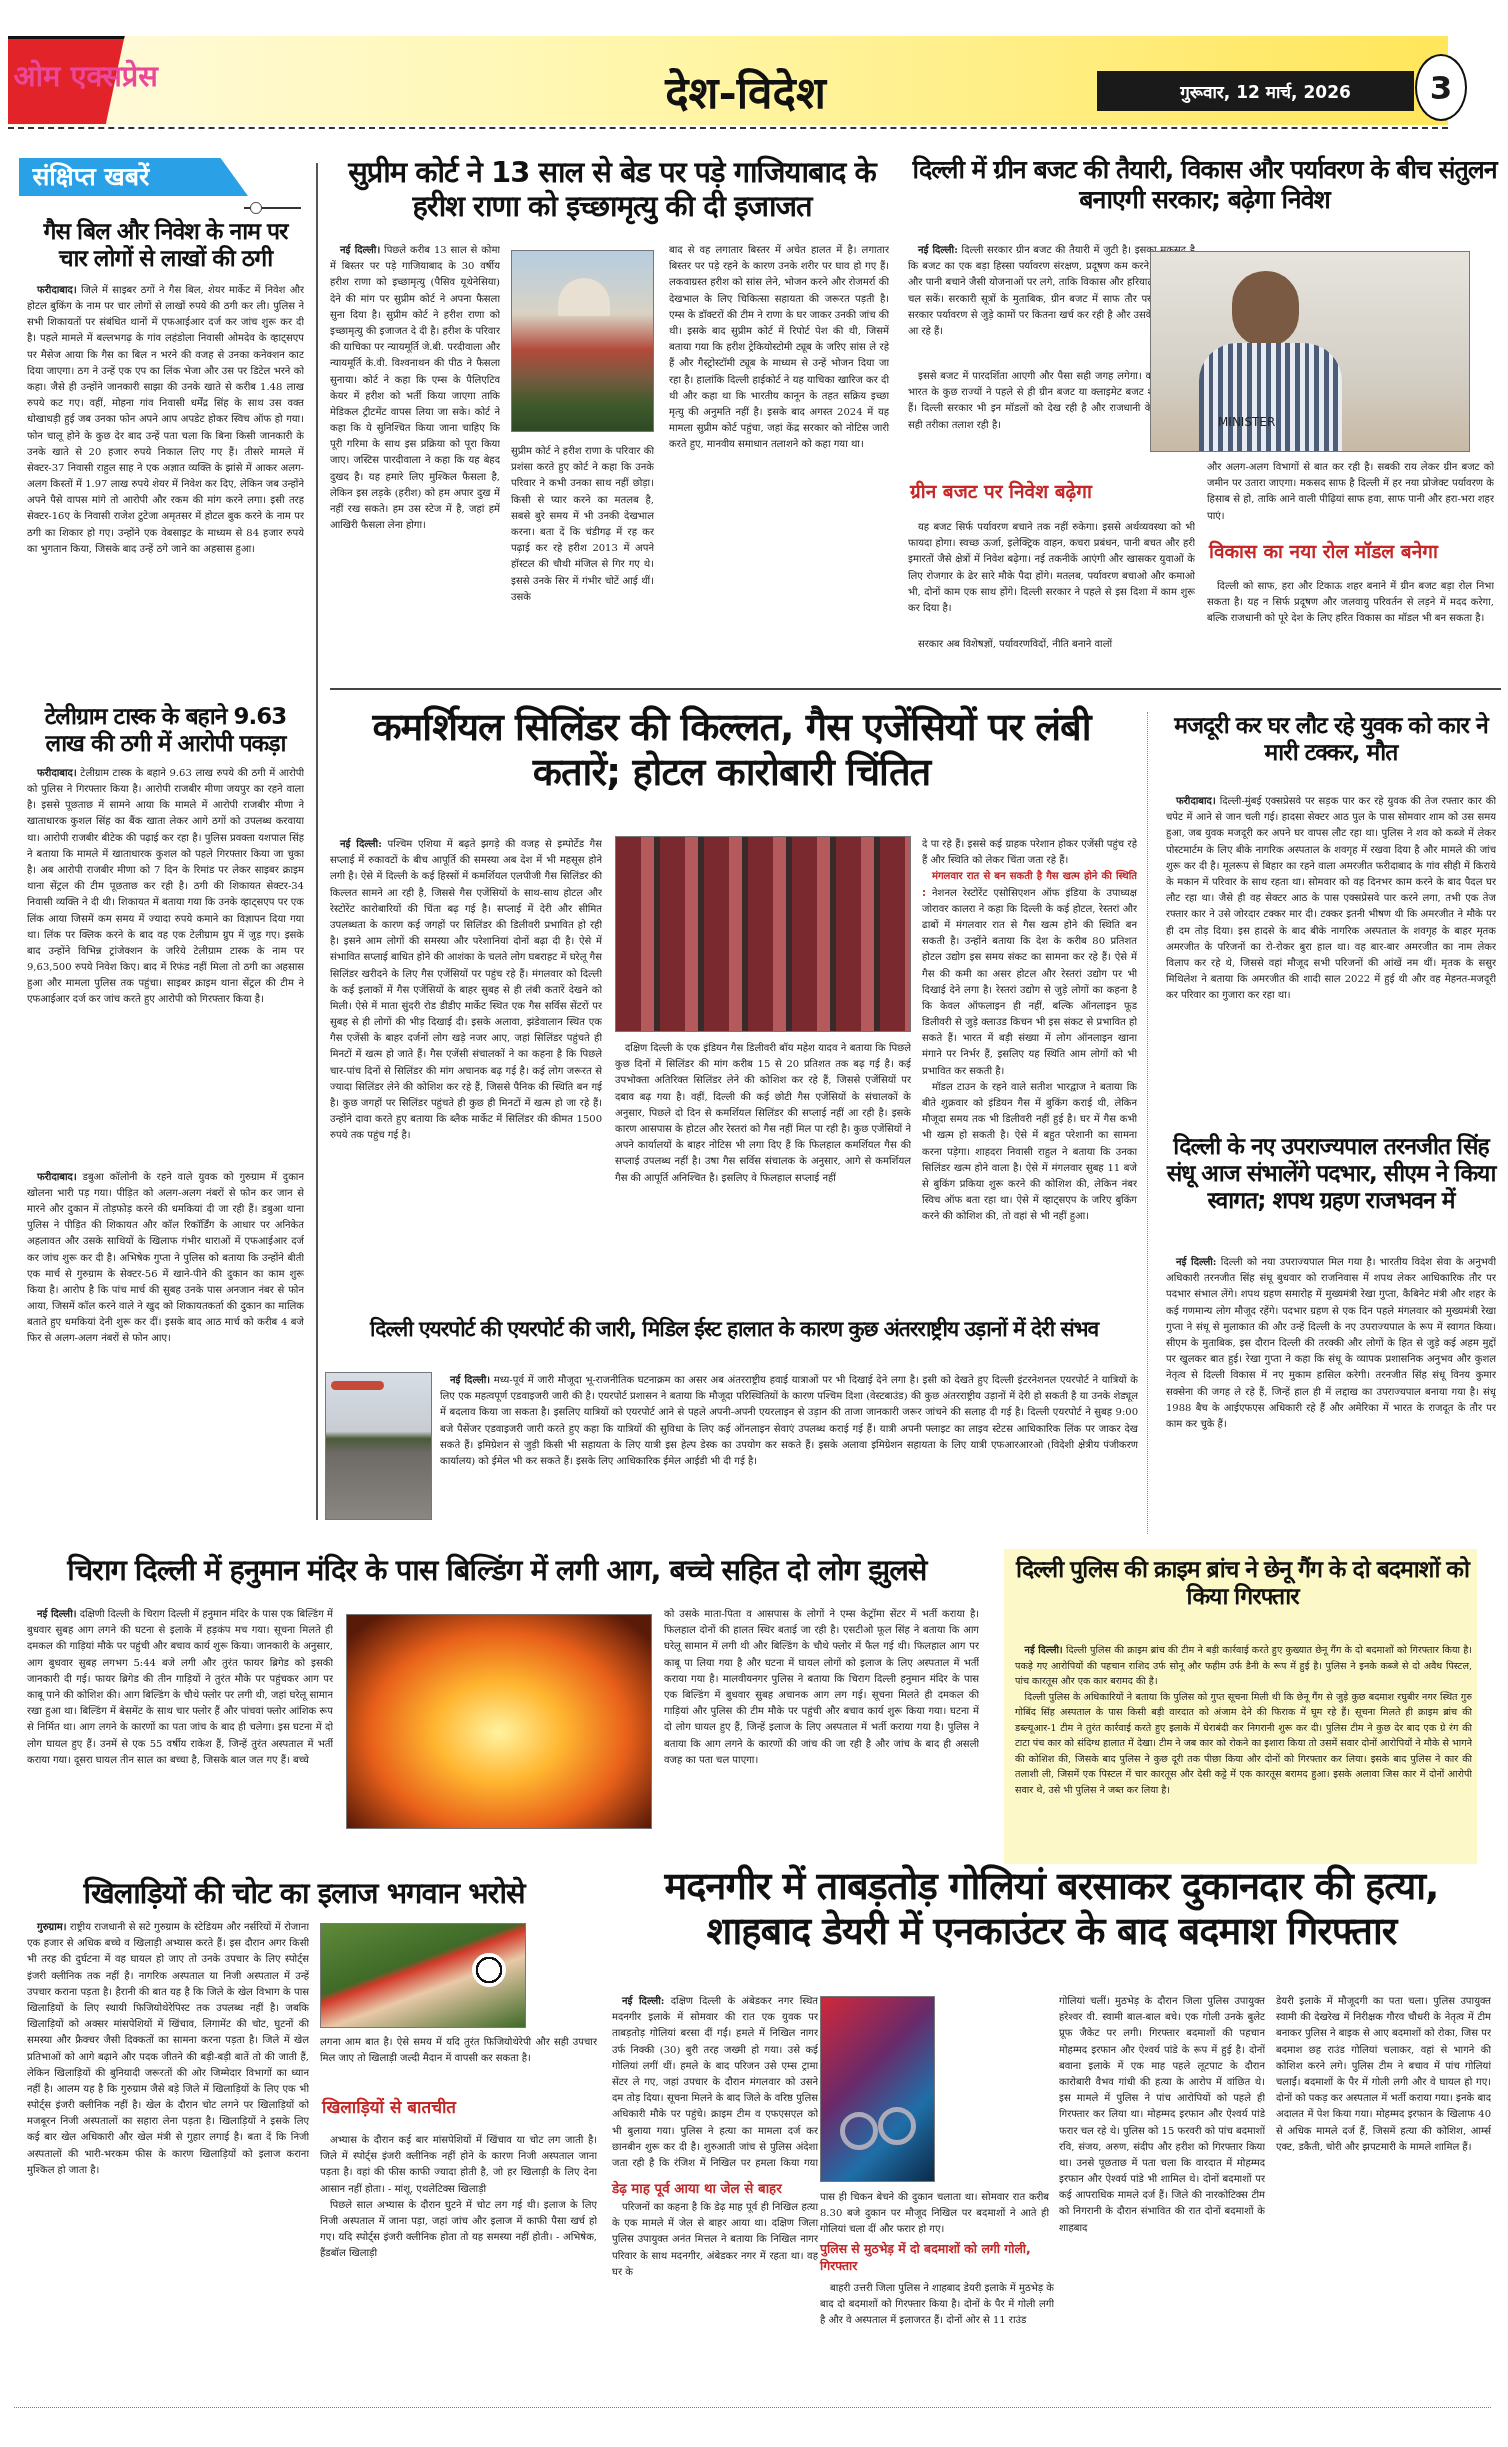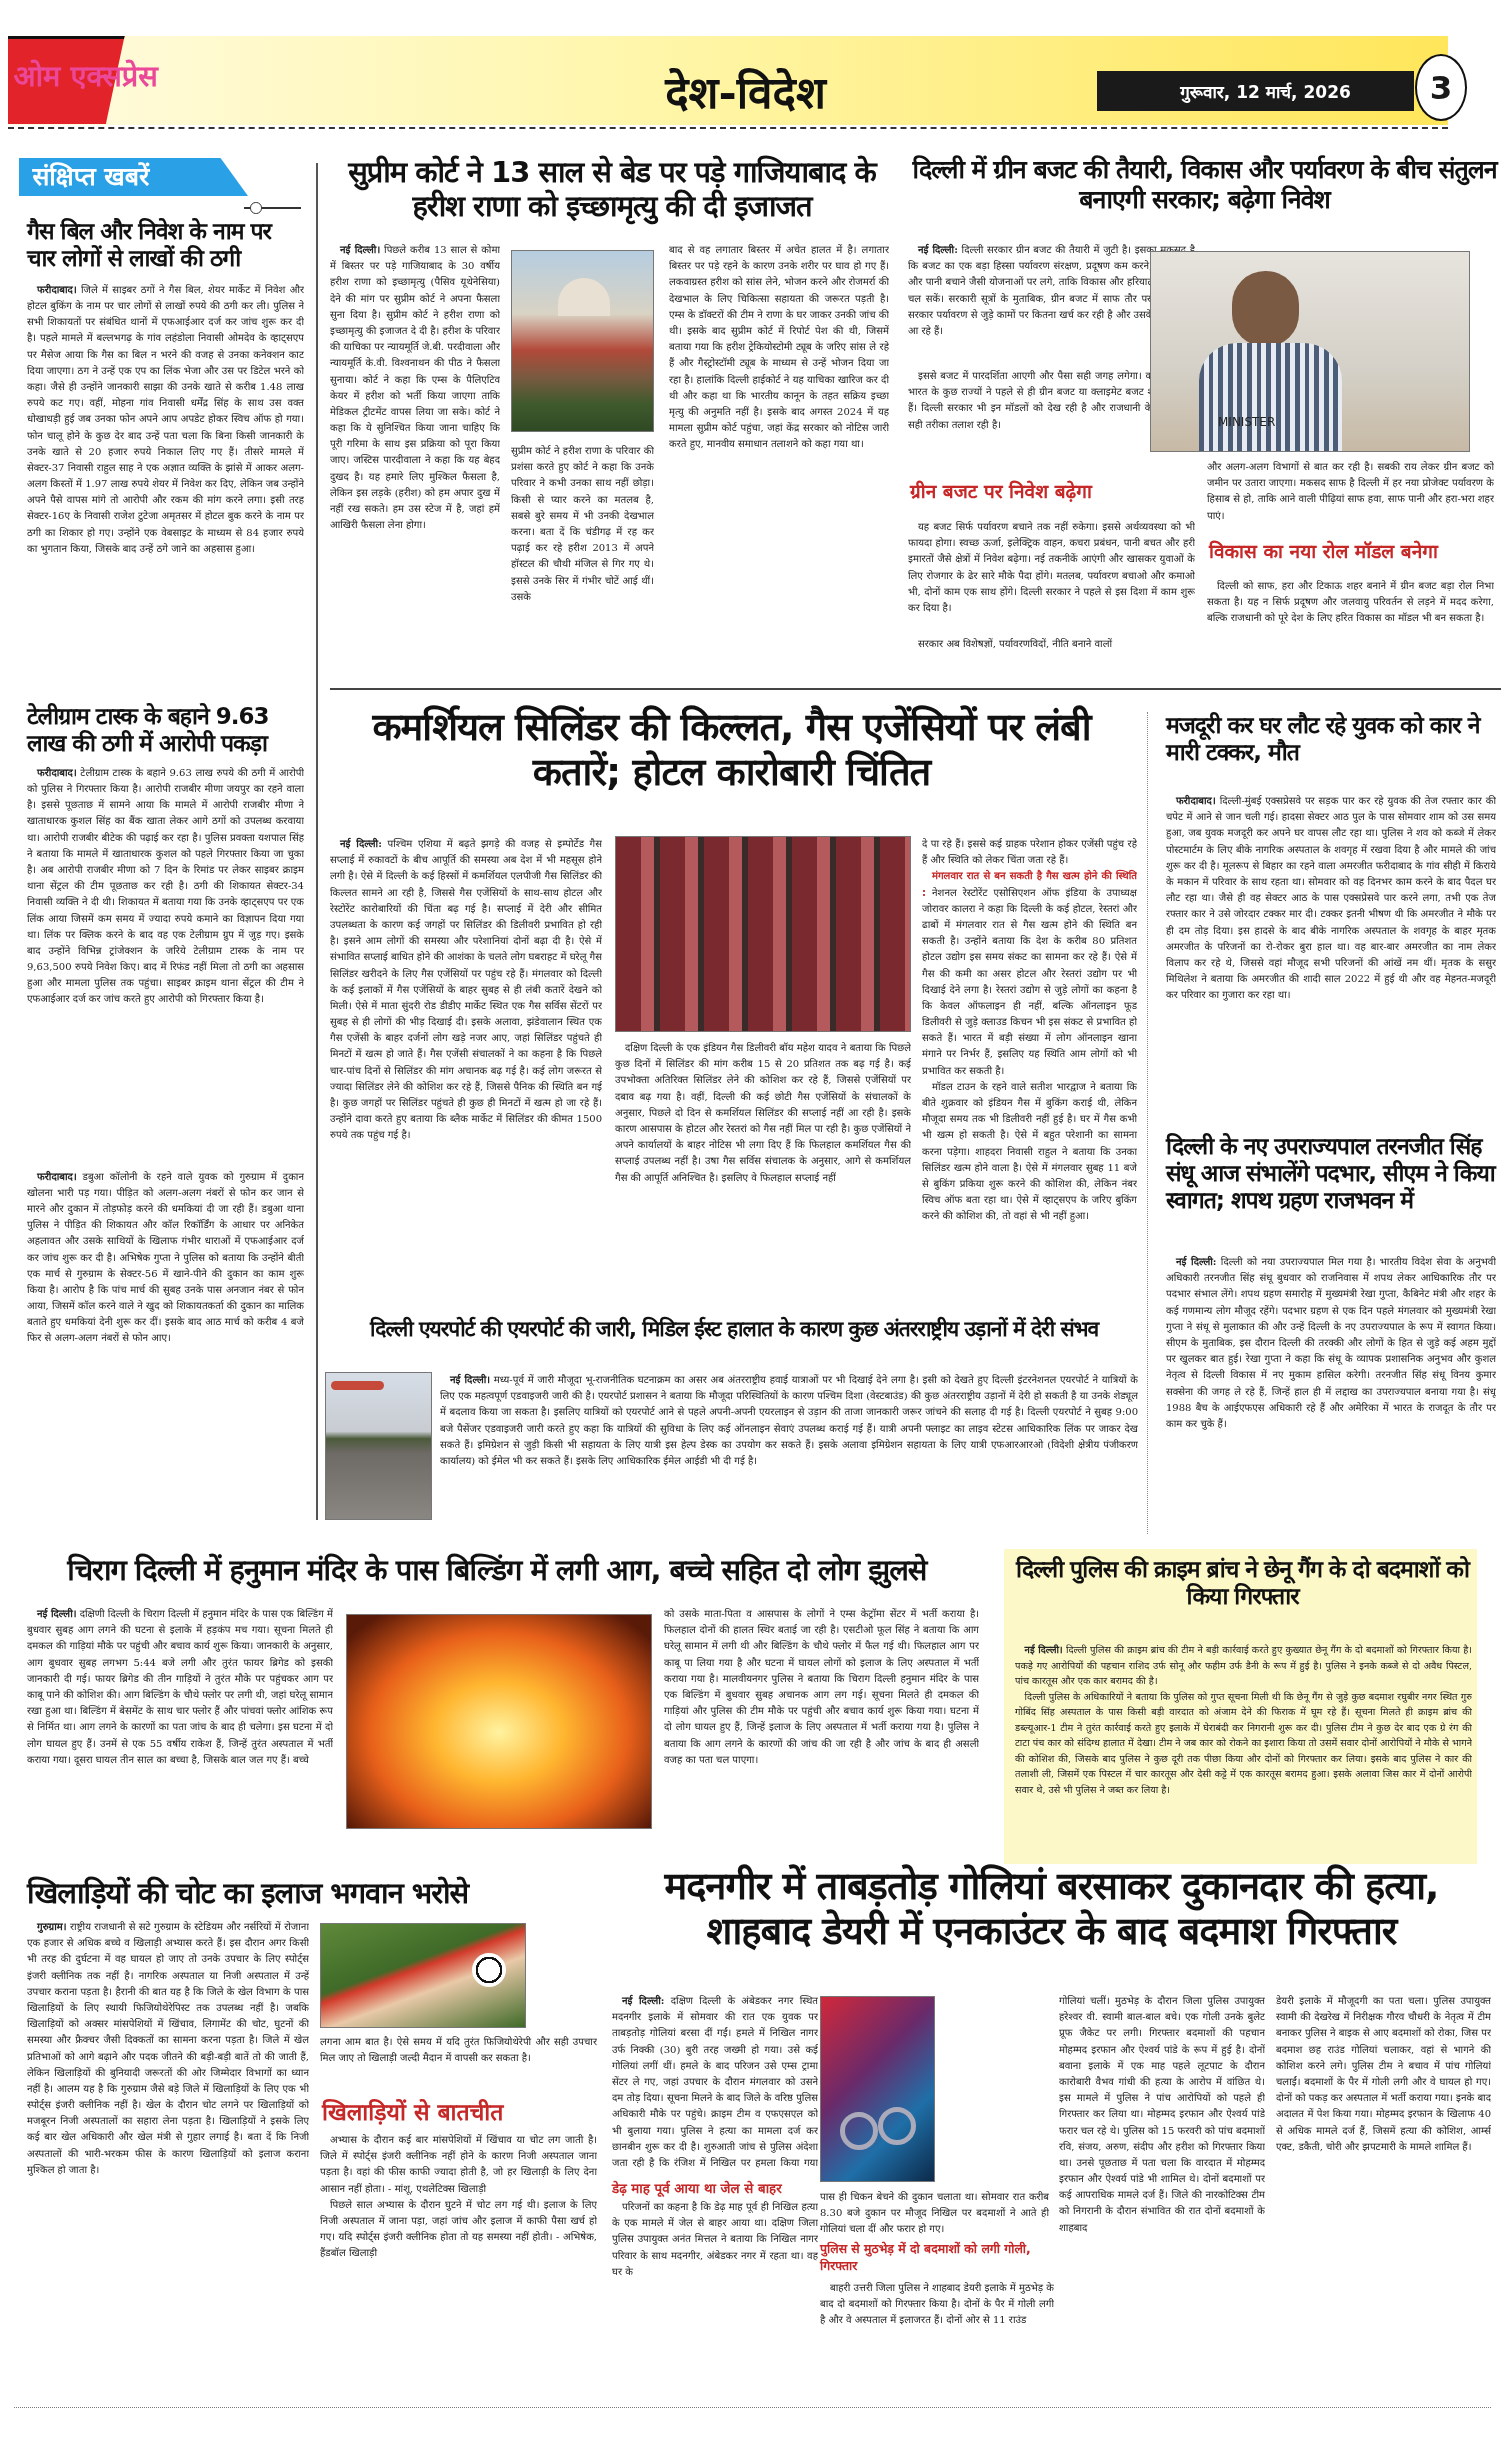--- a/index.html
+++ b/index.html
@@ -6,21 +6,21 @@
   body { width: 1508px; height: 2447px; background: #ffffff; font-family: "DejaVu Sans", sans-serif; color: #1a1a1a; position: relative; overflow: hidden; }
   .abs { position: absolute; }
   .masthead { left: 7.6px; top: 36px; width: 1440px; height: 89px; background: linear-gradient(90deg, #fffbe0 0%, #fff7b0 40%, #ffe65a 100%); }
   .brand-box { position:absolute; left:7.6px; top:36px; width:117px; height:88px; background:#e3232a; clip-path: polygon(0 0, 100% 0, 84% 100%, 0 100%); border-top: 3.8px solid #111; }
   .brand-text { position:absolute; left:13.4px; top:55px; color:#ec4899; font-weight:bold; font-size:29px; font-family:"DejaVu Sans", sans-serif; }
   .section-title { left: 535px; top: 61px; width: 421px; text-align:center; font-size:44px; font-weight:bold; color:#111; font-family:"DejaVu Serif", serif; }
   .date-box { left: 1097px; top: 71px; width: 317px; height: 40px; background:#1a1a1a; color:#fff; font-size:17px; font-weight:bold; display:flex; align-items:center; justify-content:center;padding-left:20px; }
   .page-num { left: 1415px; top: 54px; width: 52px; height: 67px; background:#fff; border-radius: 50%; border:2.9px solid #111; font-size:32.5px; font-weight:bold; display:flex; align-items:center; justify-content:center; }
   .dotline { left: 7.6px; top: 125px; width: 1440px; height: 3.8px; border-bottom: 2.9px dashed #333; }
 
-  .h-xl { font-weight: bold; font-family: "DejaVu Sans", sans-serif; color:#111; line-height:1.18; letter-spacing:-1px; }
+  .h-xl { font-weight: bold; font-family: "DejaVu Sans", sans-serif; color:#111; line-height:1.18; letter-spacing:-1px;text-align:center; }
   .body { font-size: 10px; line-height: 1.62; text-align: justify; font-family: "DejaVu Serif", serif; color:#222; }
   .body b { font-weight:bold; }
   .sub-red { color:#c62828; font-weight:bold; font-family:"DejaVu Sans", sans-serif; }
   .rule-v { width: 1.9px; background:#555; }
   .rule-h { height: 1.9px; background:#444; }
   .dash-h { height:1px; border-top:1.9px dotted #777; }
   .img { overflow:hidden; border:1px solid #777; }
 
   .brief-tab { left: 19px; top: 158px; width: 229px; height: 38px; background:#2aa0e6; color:#fff; font-weight:bold; font-size:25px; padding-left:13.4px; line-height:38px; clip-path: polygon(0 0, 88% 0, 100% 100%, 0 100%); }
   .brief-line { left: 244px; top: 207px; width: 57px; height: 1.9px; background:#333; }
@@ -109,21 +109,21 @@
 <div class="abs yellow-box" style="left:1004px; top:1549px; width:473px; height:315px;"></div>
 <div class="abs h-xl" style="left:1013px; top:1556px; width:459px; text-align:center; font-size:23px;">दिल्ली पुलिस की क्राइम ब्रांच ने छेनू गैंग के दो बदमाशों को किया गिरफ्तार</div>
 <div class="abs body" style="left:1015px; top:1642px; width:457px; height:215px; overflow:hidden; font-size:9.6px;"> <b>नई दिल्ली।</b> <span>दिल्ली पुलिस की क्राइम ब्रांच की टीम ने बड़ी कार्रवाई करते हुए कुख्यात छेनू गैंग के दो बदमाशों को गिरफ्तार किया है। पकड़े गए आरोपियों की पहचान राशिद उर्फ सोनू और फहीम उर्फ डैनी के रूप में हुई है। पुलिस ने इनके कब्जे से दो अवैध पिस्टल, पांच कारतूस और एक कार बरामद की है।</span><br> <span>दिल्ली पुलिस के अधिकारियों ने बताया कि पुलिस को गुप्त सूचना मिली थी कि छेनू गैंग से जुड़े कुछ बदमाश रघुबीर नगर स्थित गुरु गोबिंद सिंह अस्पताल के पास किसी बड़ी वारदात को अंजाम देने की फिराक में घूम रहे हैं। सूचना मिलते ही क्राइम ब्रांच की डब्ल्यूआर-1 टीम ने तुरंत कार्रवाई करते हुए इलाके में घेराबंदी कर निगरानी शुरू कर दी। पुलिस टीम ने कुछ देर बाद एक ग्रे रंग की टाटा पंच कार को संदिग्ध हालात में देखा। टीम ने जब कार को रोकने का इशारा किया तो उसमें सवार दोनों आरोपियों ने मौके से भागने की कोशिश की, जिसके बाद पुलिस ने कुछ दूरी तक पीछा किया और दोनों को गिरफ्तार कर लिया। इसके बाद पुलिस ने कार की तलाशी ली, जिसमें एक पिस्टल में चार कारतूस और देसी कट्टे में एक कारतूस बरामद हुआ। इसके अलावा जिस कार में दोनों आरोपी सवार थे, उसे भी पुलिस ने जब्त कर लिया है।</span></div>
 
 <div class="abs h-xl" style="left:27px; top:1864px; width:554px; font-size:29px;margin-top:12px;">खिलाड़ियों की चोट का इलाज भगवान भरोसे</div>
 <div class="abs body" style="left:27px; top:1919px; width:282px; height:507px; overflow:hidden;"> <b>गुरुग्राम।</b> <span>राष्ट्रीय राजधानी से सटे गुरुग्राम के स्टेडियम और नर्सरियों में रोजाना एक हजार से अधिक बच्चे व खिलाड़ी अभ्यास करते हैं। इस दौरान अगर किसी भी तरह की दुर्घटना में वह घायल हो जाए तो उनके उपचार के लिए स्पोर्ट्स इंजरी क्लीनिक तक नहीं है। नागरिक अस्पताल या निजी अस्पताल में उन्हें उपचार कराना पड़ता है। हैरानी की बात यह है कि जिले के खेल विभाग के पास खिलाड़ियों के लिए स्थायी फिजियोथेरेपिस्ट तक उपलब्ध नहीं है। जबकि खिलाड़ियों को अक्सर मांसपेशियों में खिंचाव, लिगामेंट की चोट, घुटनों की समस्या और फ्रैक्चर जैसी दिक्कतों का सामना करना पड़ता है। जिले में खेल प्रतिभाओं को आगे बढ़ाने और पदक जीतने की बड़ी-बड़ी बातें तो की जाती हैं, लेकिन खिलाड़ियों की बुनियादी जरूरतों की ओर जिम्मेदार विभागों का ध्यान नहीं है। आलम यह है कि गुरुग्राम जैसे बड़े जिले में खिलाड़ियों के लिए एक भी स्पोर्ट्स इंजरी क्लीनिक नहीं है। खेल के दौरान चोट लगने पर खिलाड़ियों को मजबूरन निजी अस्पतालों का सहारा लेना पड़ता है। खिलाड़ियों ने इसके लिए कई बार खेल अधिकारी और खेल मंत्री से गुहार लगाई है। बता दें कि निजी अस्पतालों की भारी-भरकम फीस के कारण खिलाड़ियों को इलाज कराना मुश्किल हो जाता है।</span></div>
 <div class="abs img" style="left:320px; top:1923px; width:206px; height:105px; background:linear-gradient(160deg,#5f8a3a 0%, #3f6a28 40%, #d23a2a 45%, #e9c9a8 60%, #3f6a28 100%);">
   <div style="position:absolute; right:19px; top:29px; width:34px; height:34px; border-radius:50%; background:radial-gradient(circle,#fff 45%,#111 46%,#111 55%,#fff 56%);"></div>
 </div>
 <div class="abs body" style="left:320px; top:2034px; width:277px; height:57px; overflow:hidden;"><span>लगना आम बात है। ऐसे समय में यदि तुरंत फिजियोथेरेपी और सही उपचार मिल जाए तो खिलाड़ी जल्दी मैदान में वापसी कर सकता है।</span></div>
-<div class="abs sub-red" style="left:322px; top:2095px; width:277px; font-size:23px;">खिलाड़ियों से बातचीत</div>
+<div class="abs sub-red" style="left:322px; top:2095px; width:277px; font-size:17px;">खिलाड़ियों से बातचीत</div>
 <div class="abs body" style="left:320px; top:2132px; width:277px; height:153px; overflow:hidden;"> <span>अभ्यास के दौरान कई बार मांसपेशियों में खिंचाव या चोट लग जाती है। जिले में स्पोर्ट्स इंजरी क्लीनिक नहीं होने के कारण निजी अस्पताल जाना पड़ता है। वहां की फीस काफी ज्यादा होती है, जो हर खिलाड़ी के लिए देना आसान नहीं होता। - मांशू, एथलेटिक्स खिलाड़ी</span><br> <span>पिछले साल अभ्यास के दौरान घुटने में चोट लग गई थी। इलाज के लिए निजी अस्पताल में जाना पड़ा, जहां जांच और इलाज में काफी पैसा खर्च हो गए। यदि स्पोर्ट्स इंजरी क्लीनिक होता तो यह समस्या नहीं होती। - अभिषेक, हैंडबॉल खिलाड़ी</span></div>
 
 <div class="abs h-xl" style="left:612px; top:1864px; width:879px; text-align:center; font-size:38px;">मदनगीर में ताबड़तोड़ गोलियां बरसाकर दुकानदार की हत्या, शाहबाद डेयरी में एनकाउंटर के बाद बदमाश गिरफ्तार</div>
 <div class="abs body" style="left:612px; top:1993px; width:206px; height:182px; overflow:hidden;"> <b>नई दिल्ली:</b> <span>दक्षिण दिल्ली के अंबेडकर नगर स्थित मदनगीर इलाके में सोमवार की रात एक युवक पर ताबड़तोड़ गोलियां बरसा दीं गईं। हमले में निखिल नागर उर्फ निक्की (30) बुरी तरह जख्मी हो गया। उसे कई गोलियां लगीं थीं। हमले के बाद परिजन उसे एम्स ट्रामा सेंटर ले गए, जहां उपचार के दौरान मंगलवार को उसने दम तोड़ दिया। सूचना मिलने के बाद जिले के वरिष्ठ पुलिस अधिकारी मौके पर पहुंचे। क्राइम टीम व एफएसएल को भी बुलाया गया। पुलिस ने हत्या का मामला दर्ज कर छानबीन शुरू कर दी है। शुरुआती जांच से पुलिस अंदेशा जता रही है कि रंजिश में निखिल पर हमला किया गया था।</span></div>
 <div class="abs sub-red" style="left:612px; top:2179px; width:206px; font-size:13.4px;">डेढ़ माह पूर्व आया था जेल से बाहर</div>
 <div class="abs body" style="left:612px; top:2199px; width:206px; height:91px; overflow:hidden;"> <span>परिजनों का कहना है कि डेढ़ माह पूर्व ही निखिल हत्या के एक मामले में जेल से बाहर आया था। दक्षिण जिला पुलिस उपायुक्त अनंत मित्तल ने बताया कि निखिल नागर परिवार के साथ मदनगीर, अंबेडकर नगर में रहता था। वह घर के</span></div>
 <div class="abs img" style="left:820px; top:1996px; width:115px; height:186px; background:linear-gradient(135deg,#d1283a 0%, #6a2a6a 40%, #1f6fa8 70%, #0c2a4a 100%);">
   <div style="position:absolute; left:19px; top:115px; width:38px; height:38px; border-radius:50%; border:5.7px solid #aab;"></div>
   <div style="position:absolute; left:57px; top:110px; width:38px; height:38px; border-radius:50%; border:5.7px solid #aab;"></div>
 </div>

